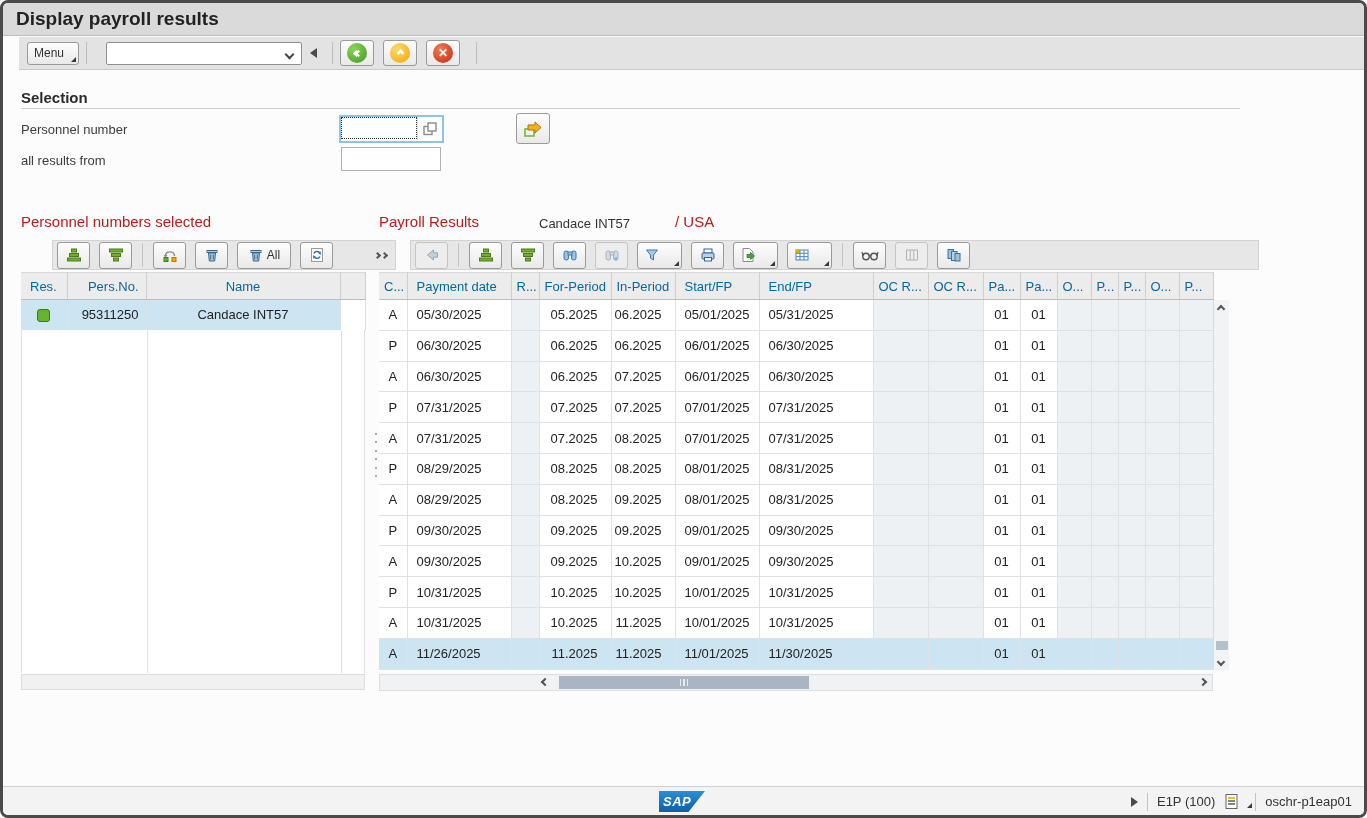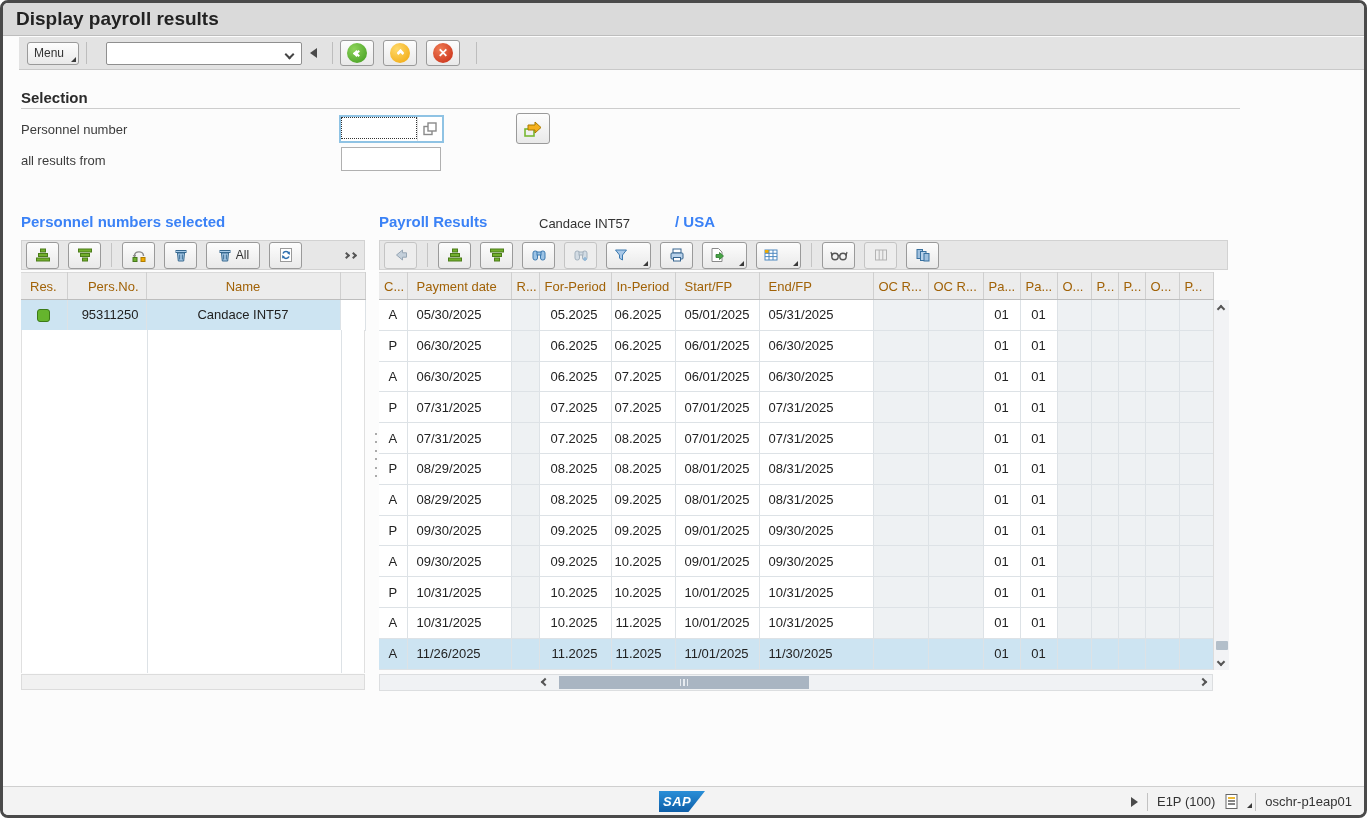--- a/index.html
+++ b/index.html
@@ -47,35 +47,35 @@
                 display:flex; align-items:stretch; }
   .focus-wrap input { width:76px; height:22px; border:1px dotted #333; outline:none; font-size:13px; padding:0 3px; }
   .mc-btn { width:25px; height:24px; background:#fff; border:none; border-left:1px solid #e0e0e0;
             display:flex; align-items:center; justify-content:center; }
   .plain-input { position:absolute; left:338px; top:144px; width:100px; height:24px;
                  border:1px solid #b0b0b0; font-size:13px; padding:0 4px; }
   .arrow-btn { position:absolute; left:513px; top:110px; width:34px; height:31px;
                display:flex; align-items:center; justify-content:center; }
 
   
-  .pn-head { position:absolute; font-size:15px; font-weight:bold; color:#3b82f6; }
+  .pn-head { position:absolute; font-size:15px; font-weight:normal; color:#b91c1c; }
   .sub { position:absolute; font-size:13px; color:#333; }
   .tstrip { position:absolute; height:30px; background:#e7e7e7; border:1px solid #d2d2d2;
-            display:flex; align-items:center; padding-left:4px; gap:9px; }
+            display:flex; align-items:center; padding-left:4px; gap:9px;margin-left:31px; }
   .tbtn { width:33px; height:27px; display:flex; align-items:center; justify-content:center; position:relative; }
   .tbtn.wide { width:45px; justify-content:flex-start; padding-left:6px; }
   .tbtn.txt { width:54px; gap:3px; font-size:12px; color:#333; }
   .tbtn.disabled { background:#ededed; border-color:#c4c4c4; }
   .tsep { width:1px; height:24px; background:#c4c4c4; margin:0 1px; }
   .overflow { margin-left:auto; margin-right:8px; display:flex; gap:2px; }
   .overflow .chev { border-color:#555; width:5px; height:5px; }
 
   
   table.grid { position:absolute; border-collapse:collapse; table-layout:fixed; font-size:13px; color:#222; }
-  .grid th { background:#ececec; font-weight:normal; color:#a16207; text-align:left; font-size:13px;
+  .grid th { background:#ececec; font-weight:normal; color:#0369a1; text-align:left; font-size:13px;
              border-right:1px solid #cfcfcf; border-bottom:1px solid #bdbdbd; border-top:1px solid #d9d9d9;
              height:27px; padding:0 5px; overflow:hidden; white-space:nowrap; }
   .grid td { border-right:1px solid #dde2e6; border-bottom:1px solid #dde2e6; height:30.8px;
              overflow:hidden; white-space:nowrap; background:#fff; }
   .grid td.empty { background:#eef1f3; }
   .grid tr.selected td { background:#cde4f2; }
 
   
   .pg { left:376px; top:269px; width:834px; }
   .pg .col0{width:28px; text-align:center;}

